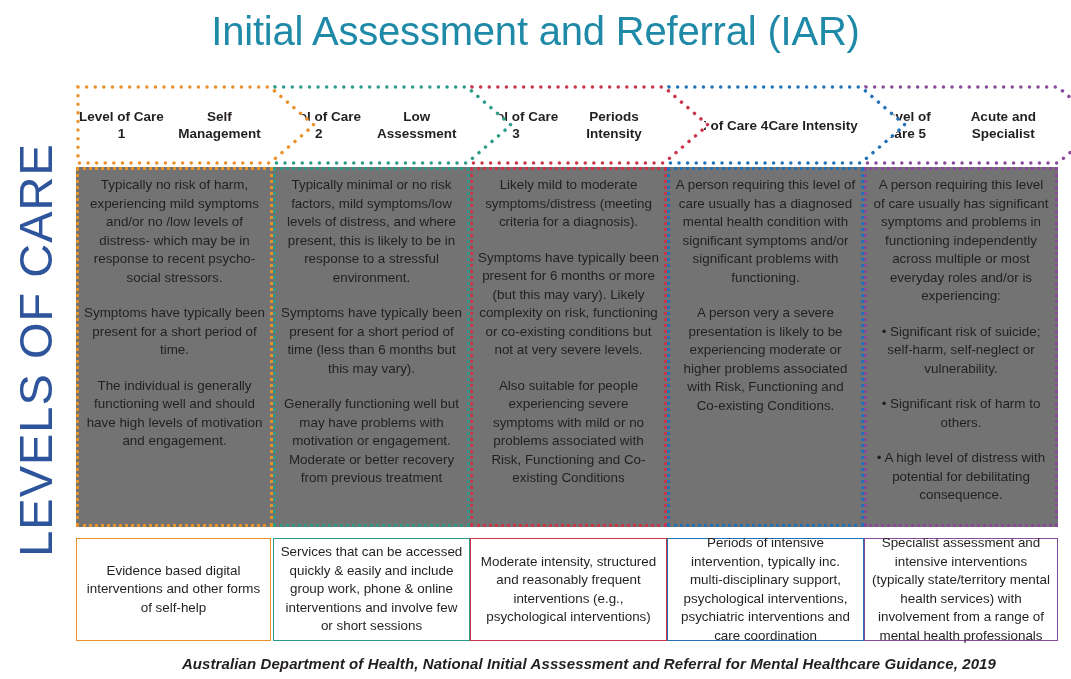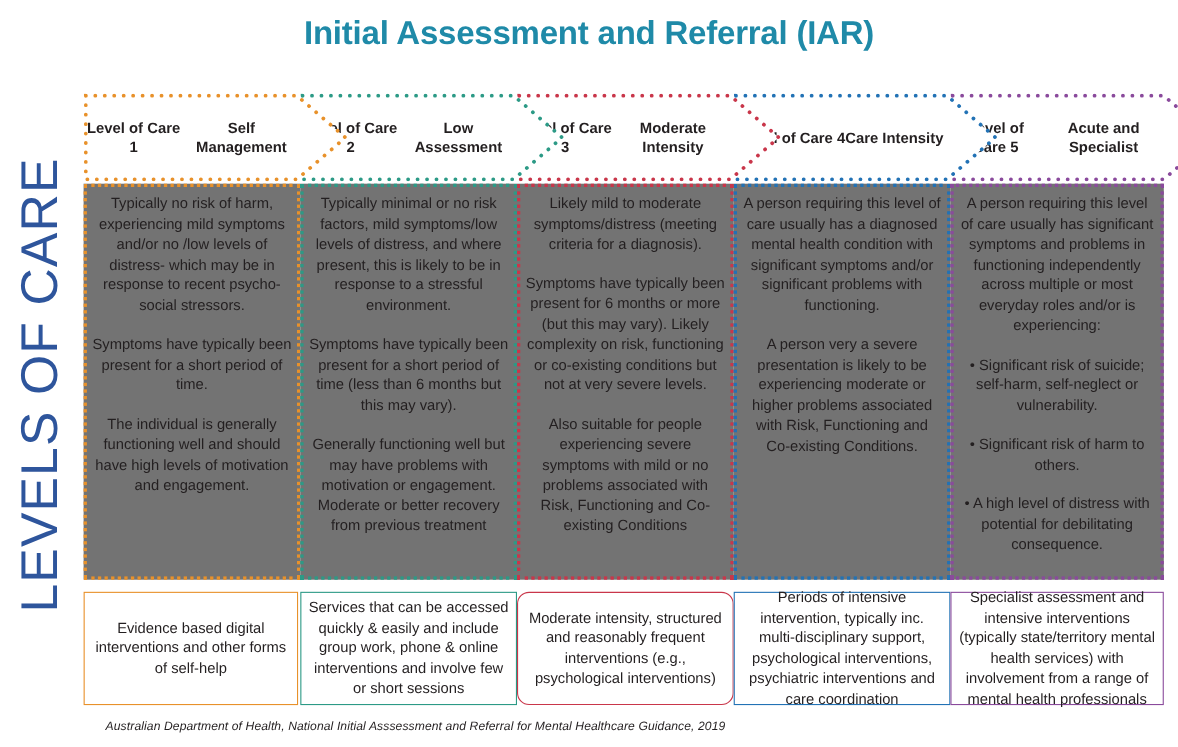--- a/index.html
+++ b/index.html
@@ -10,22 +10,22 @@
     overflow: hidden;
   }
 
   #page { position: relative; width: 1071px; height: 679px; }
 
   
   #title {
     position: absolute;
     left: 0; top: 2px; width: 1071px;
     text-align: center;
-    font-size: 30px;
-    font-weight: 700;
+    font-size: 40px;
+    font-weight: 400;
     color: #1f8aa8;
     letter-spacing: -0.2px;
     line-height: 58px;
     white-space: nowrap;
   }
 
   
   #vlabel-wrap {
     position: absolute;
     left: 0px; top: 110px;
@@ -117,25 +117,26 @@
     font-size: 13.4px;
     line-height: 18.5px;
     color: #231f20;
   }
 
   
   #footer {
     position: absolute;
     left: 96px; top: 655px;
     width: 900px;
-    font-size: 11px;
+    font-size: 15px;
     font-style: italic;
     color: #231f20;
-    text-align: left;
+    text-align: right;
     letter-spacing: 0.1px;
+    font-weight: bold;
   }
 </style>
 </head>
 <body>
 
 <div id="page">
 
   <h1 id="title">Initial Assessment and Referral (IAR)</h1>
 
   <div id="vlabel-wrap">
@@ -162,21 +163,21 @@
             <span>Level of Care 2</span>
             <span>Low Assessment</span>
           </div>
         </div>
         <div class="chev" style="left: 394px; width: 242px; z-index: 8;">
           <svg viewBox="0 0 242 80" preserveAspectRatio="none">
             <path d="M 2 2 L 194 2 L 238 40 L 194 78 L 2 78 Z" fill="#ffffff" stroke="#c9364a" stroke-width="3.4" stroke-linecap="round" stroke-dasharray="0.1 8.5" stroke-linejoin="miter"></path>
           </svg>
           <div class="chev-label">
             <span>Level of Care 3</span>
-            <span>Moderate Intensity</span>
+            <span>Periods Intensity</span>
           </div>
         </div>
         <div class="chev" style="left: 591px; width: 242px; z-index: 7;">
           <svg viewBox="0 0 242 80" preserveAspectRatio="none">
             <path d="M 2 2 L 194 2 L 238 40 L 194 78 L 2 78 Z" fill="#ffffff" stroke="#2272b5" stroke-width="3.4" stroke-linecap="round" stroke-dasharray="0.1 8.5" stroke-linejoin="miter"></path>
           </svg>
           <div class="chev-label">
             <span>Level of Care 4</span>
             <span>Care Intensity</span>
           </div>
@@ -220,21 +221,21 @@
         </div>
       </div>
 
     <div id="bottom-row">
         <div class="bot-cell" style="left: 0px; width: 195px; border-color: rgb(232, 145, 42); align-items: center;">
           <span>Evidence based digital interventions and other forms of self-help</span>
         </div>
         <div class="bot-cell" style="left: 197px; width: 197px; border-color: rgb(44, 154, 134);">
           <span>Services that can be accessed quickly &amp; easily and include group work, phone &amp; online interventions and involve few or short sessions</span>
         </div>
-        <div class="bot-cell" style="left: 394px; width: 197px; border-color: rgb(201, 54, 74); border-radius: 11px;">
+        <div class="bot-cell" style="left: 394px; width: 197px; border-color: rgb(201, 54, 74);">
           <span>Moderate intensity, structured and reasonably frequent interventions (e.g., psychological interventions)</span>
         </div>
         <div class="bot-cell" style="left: 591px; width: 197px; border-color: rgb(34, 114, 181);">
           <span>Periods of intensive intervention, typically inc. multi-disciplinary support, psychological interventions, psychiatric interventions and care coordination</span>
         </div>
         <div class="bot-cell" style="left: 788px; width: 194px; border-color: rgb(138, 74, 156);">
           <span>Specialist assessment and intensive interventions (typically state/territory mental health services) with involvement from a range of mental health professionals</span>
         </div>
       </div>
 

